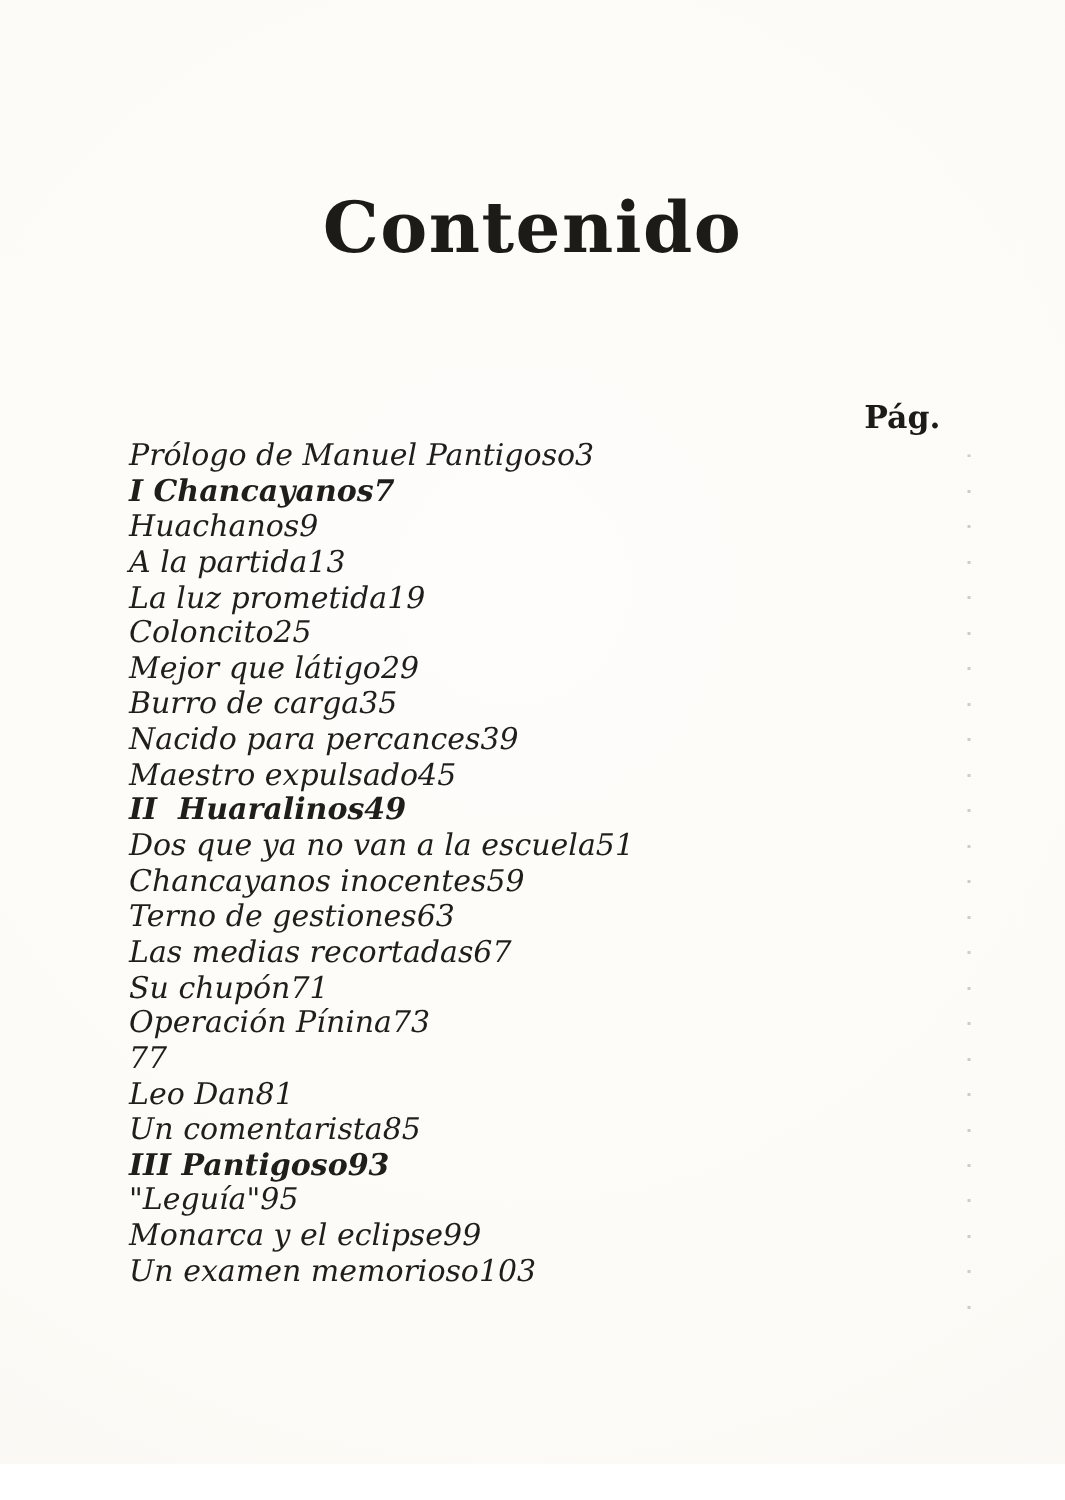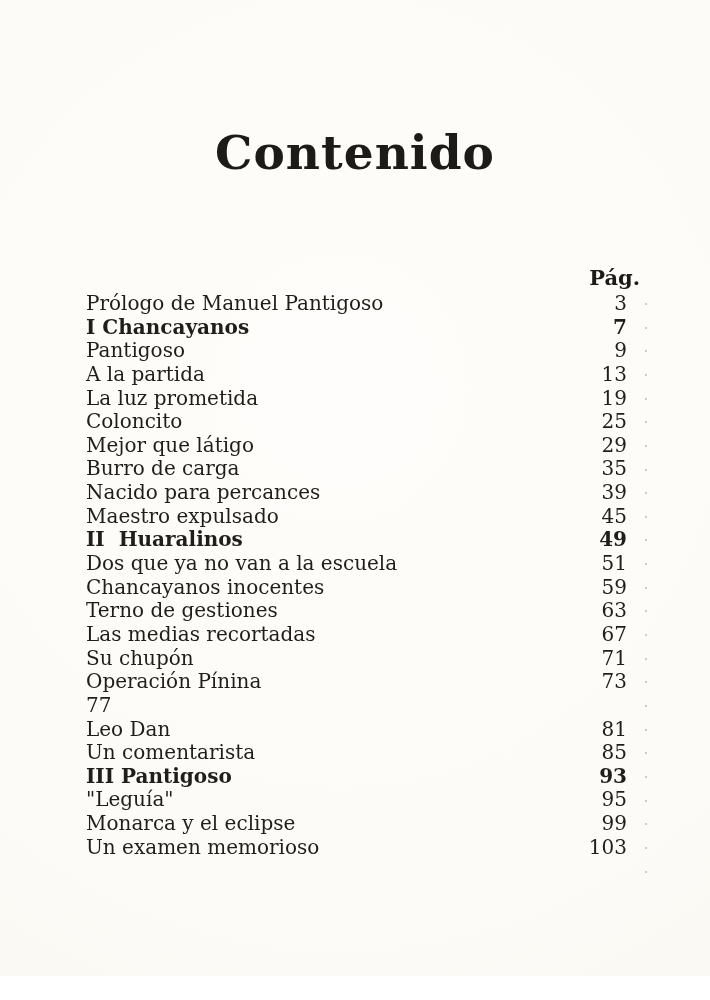--- a/index.html
+++ b/index.html
@@ -27,41 +27,42 @@
     width: 710px;
     text-align: center;
     font-size: 47px;
     font-weight: 700;
     letter-spacing: 1px;
     color: #1d1b18;
   }
   .pag-header {
     position: absolute;
     top: 265px;
-    left: 99px;
+    left: 86px;
     width: 541px;
     text-align: right;
     font-size: 21px;
     font-weight: 700;
     line-height: 26px;
     color: #1d1b18;
   }
   .toc {
     position: absolute;
     top: 292px;
     left: 86px;
     width: 541px;
   }
   .row {
     display: flex;
-    justify-content: space-between;
+    justify-content: flex-start;
     align-items: baseline;
     height: 23.65px;
     line-height: 23.65px;
     font-size: 20px;
+    font-style: italic;
   }
   .row .label {
     white-space: pre;
   }
   .row .num {
     text-align: right;
   }
   .row.bold {
     font-weight: 700;
   }
@@ -93,21 +94,21 @@
   <div class="toc">
       <div class="row">
     <span class="label">Prólogo de Manuel Pantigoso</span>
     <span class="num">3</span>
   </div>
       <div class="row bold">
     <span class="label">I Chancayanos</span>
     <span class="num">7</span>
   </div>
       <div class="row">
-    <span class="label">Pantigoso</span>
+    <span class="label">Huachanos</span>
     <span class="num">9</span>
   </div>
       <div class="row">
     <span class="label">A la partida</span>
     <span class="num">13</span>
   </div>
       <div class="row">
     <span class="label">La luz prometida</span>
     <span class="num">19</span>
   </div>

